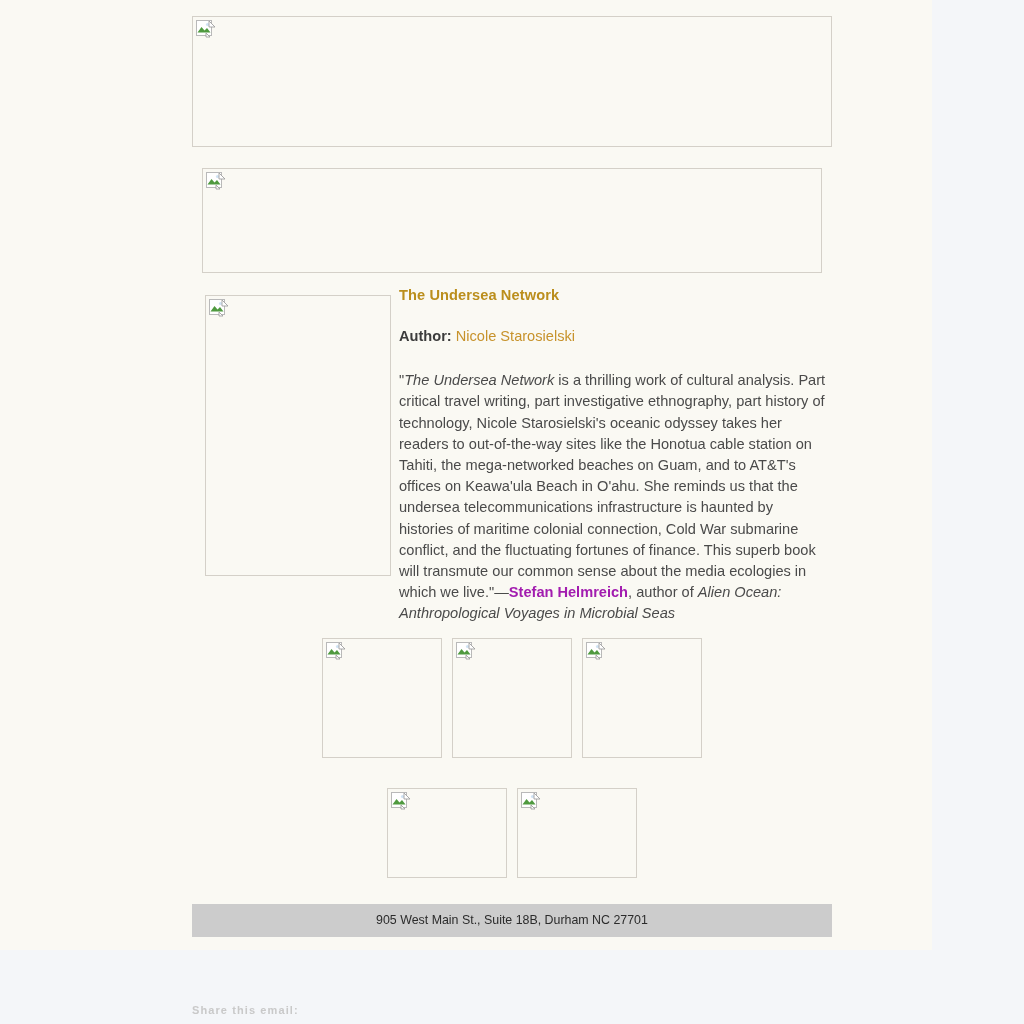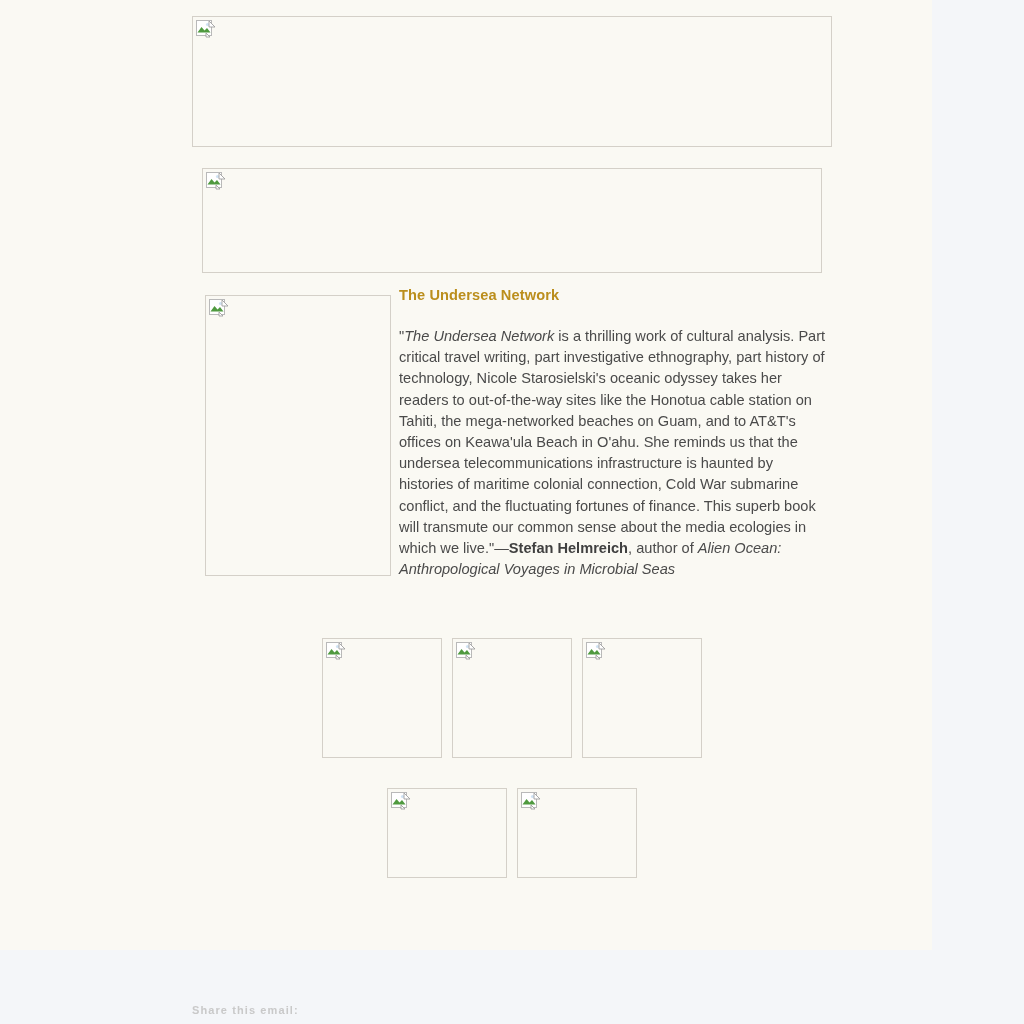--- a/index.html
+++ b/index.html
@@ -107,21 +107,21 @@
     color: #c7922b;
     text-decoration: none;
   }
   .blurb {
     margin: 0;
     color: #4a4a4a;
     font-size: 14.6px;
     line-height: 21.2px;
   }
   .blurb i { font-style: italic; }
-  .blurb b { font-weight: bold; color: #404040; }
+  .blurb b { font-weight: bold; color: #a21caf; }
 
   
   #thumb-row-three {
     position: absolute;
     left: 192px;
     top: 638px;
     width: 640px;
     height: 120px;
   }
   #thumb-row-three .broken-img {
@@ -218,20 +218,24 @@
           <circle cx="11.5" cy="4.5" r="1.6" fill="#cfe2f3"></circle>
           <path d="M13 1 L19 7 L13 7 Z" fill="#ffffff" stroke="#9f9f9f" stroke-width="0.9"></path>
           <path d="M10 13 L14 17 L10 17 Z" fill="#ffffff" stroke="#9f9f9f" stroke-width="0.9"></path>
         </svg>
       </span>
     </a>
 
     <div class="book-text">
       <div class="book-title">The Undersea Network</div>
 
+      <div class="author-line">
+        <span class="author-label">Author:</span>
+        <a class="author-link">Nicole Starosielski</a>
+      </div>
 
       <p class="blurb"><span>"</span><i>The Undersea Network</i><span> is a thrilling work of cultural analysis. Part critical travel writing, part investigative ethnography, part history of technology, Nicole Starosielski's oceanic odyssey takes her readers to out-of-the-way sites like the Honotua cable station on Tahiti, the mega-networked beaches on Guam, and to AT&amp;T's offices on Keawa'ula Beach in O'ahu. She reminds us that the undersea telecommunications infrastructure is haunted by histories of maritime colonial connection, Cold War submarine conflict, and the fluctuating fortunes of finance. This superb book will transmute our common sense about the media ecologies in which we live."—</span><b>Stefan Helmreich</b><span>, author of </span><i>Alien Ocean: Anthropological Voyages in Microbial Seas</i></p>
     </div>
   </div>
 
   <div id="thumb-row-three">
     <a class="broken-img t0">
       <span class="bi-glyph">
         <svg width="20" height="20" viewBox="0 0 20 20">
           <rect x="0.5" y="0.5" width="15" height="15" fill="#ffffff" stroke="#b9b9b9" stroke-width="1"></rect>
@@ -284,17 +288,20 @@
           <rect x="0.5" y="0.5" width="15" height="15" fill="#ffffff" stroke="#b9b9b9" stroke-width="1"></rect>
           <path d="M1.5 12.5 L5.5 7 L8.5 10.5 L11 8 L14.5 12.5 Z" fill="#4f9a3f"></path>
           <circle cx="11.5" cy="4.5" r="1.6" fill="#cfe2f3"></circle>
           <path d="M13 1 L19 7 L13 7 Z" fill="#ffffff" stroke="#9f9f9f" stroke-width="0.9"></path>
           <path d="M10 13 L14 17 L10 17 Z" fill="#ffffff" stroke="#9f9f9f" stroke-width="0.9"></path>
         </svg>
       </span>
     </a>
   </div>
 
+  <div id="address-bar">
+    <span class="addr-text">905 West Main St., Suite 18B, Durham NC 27701</span>
+  </div>
 
 </div>
 
 <div id="share-region"></div>
 <div id="share-label">Share this email:</div>
 
 </body></html>

